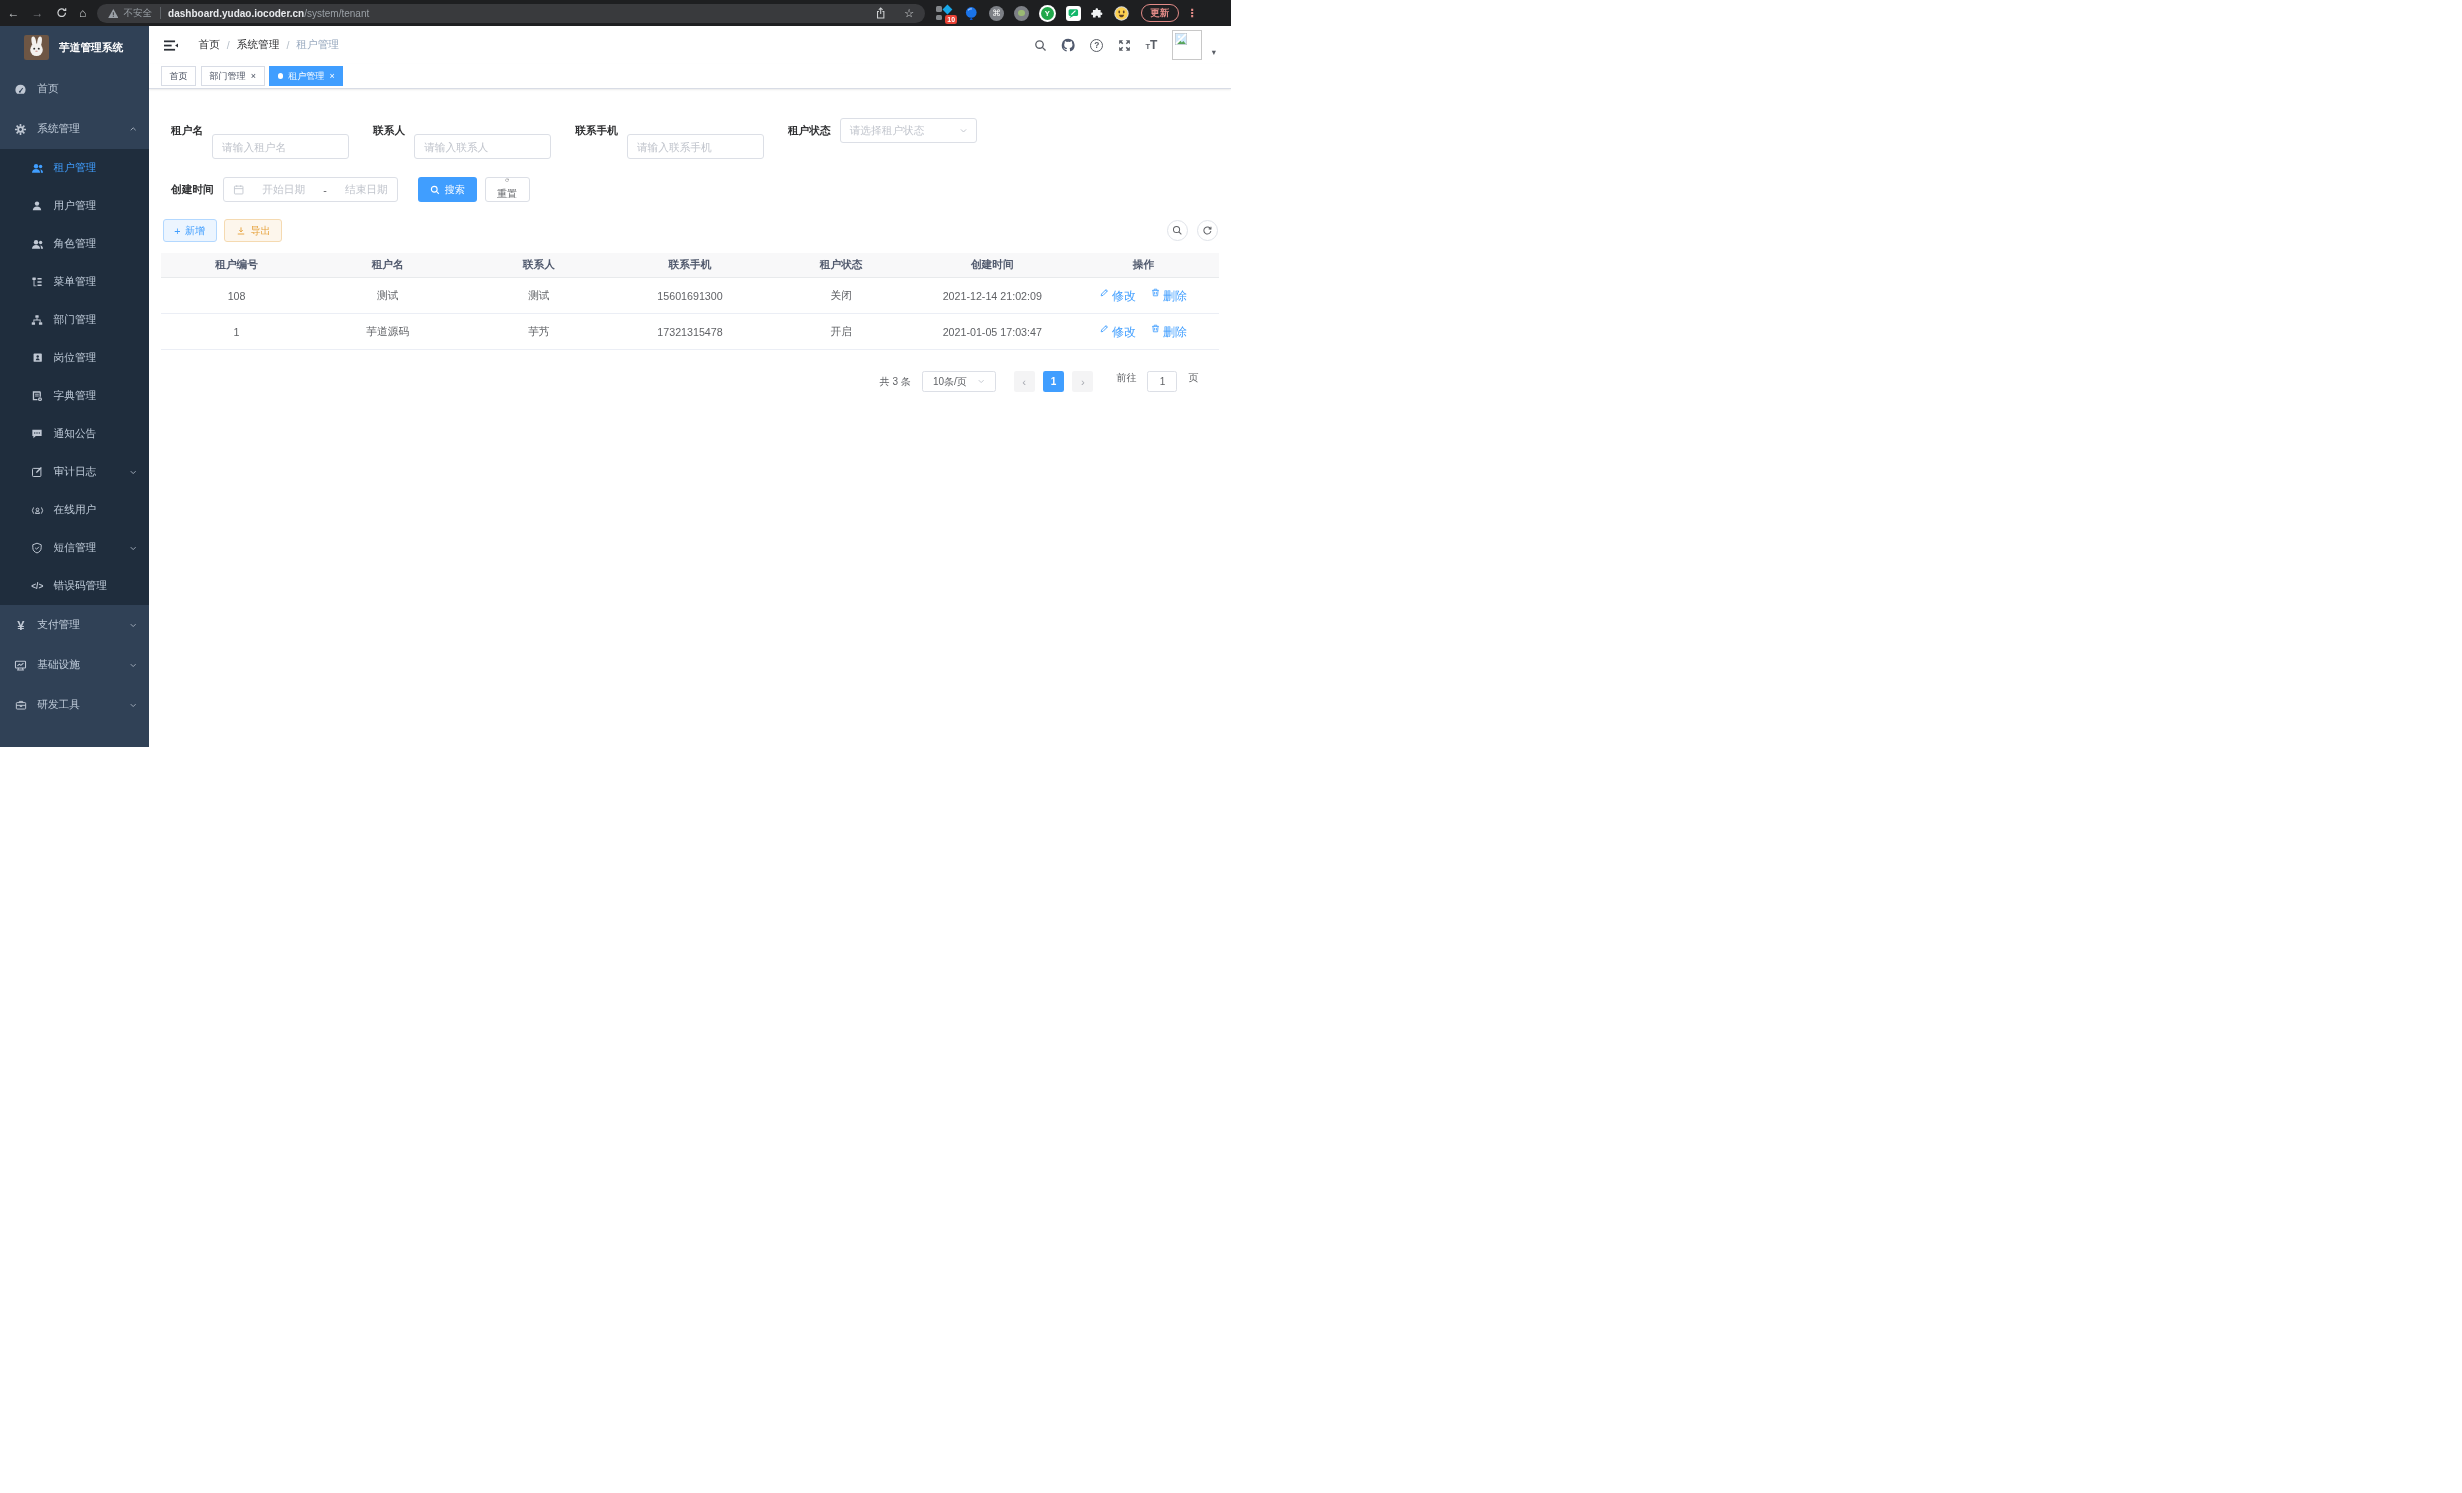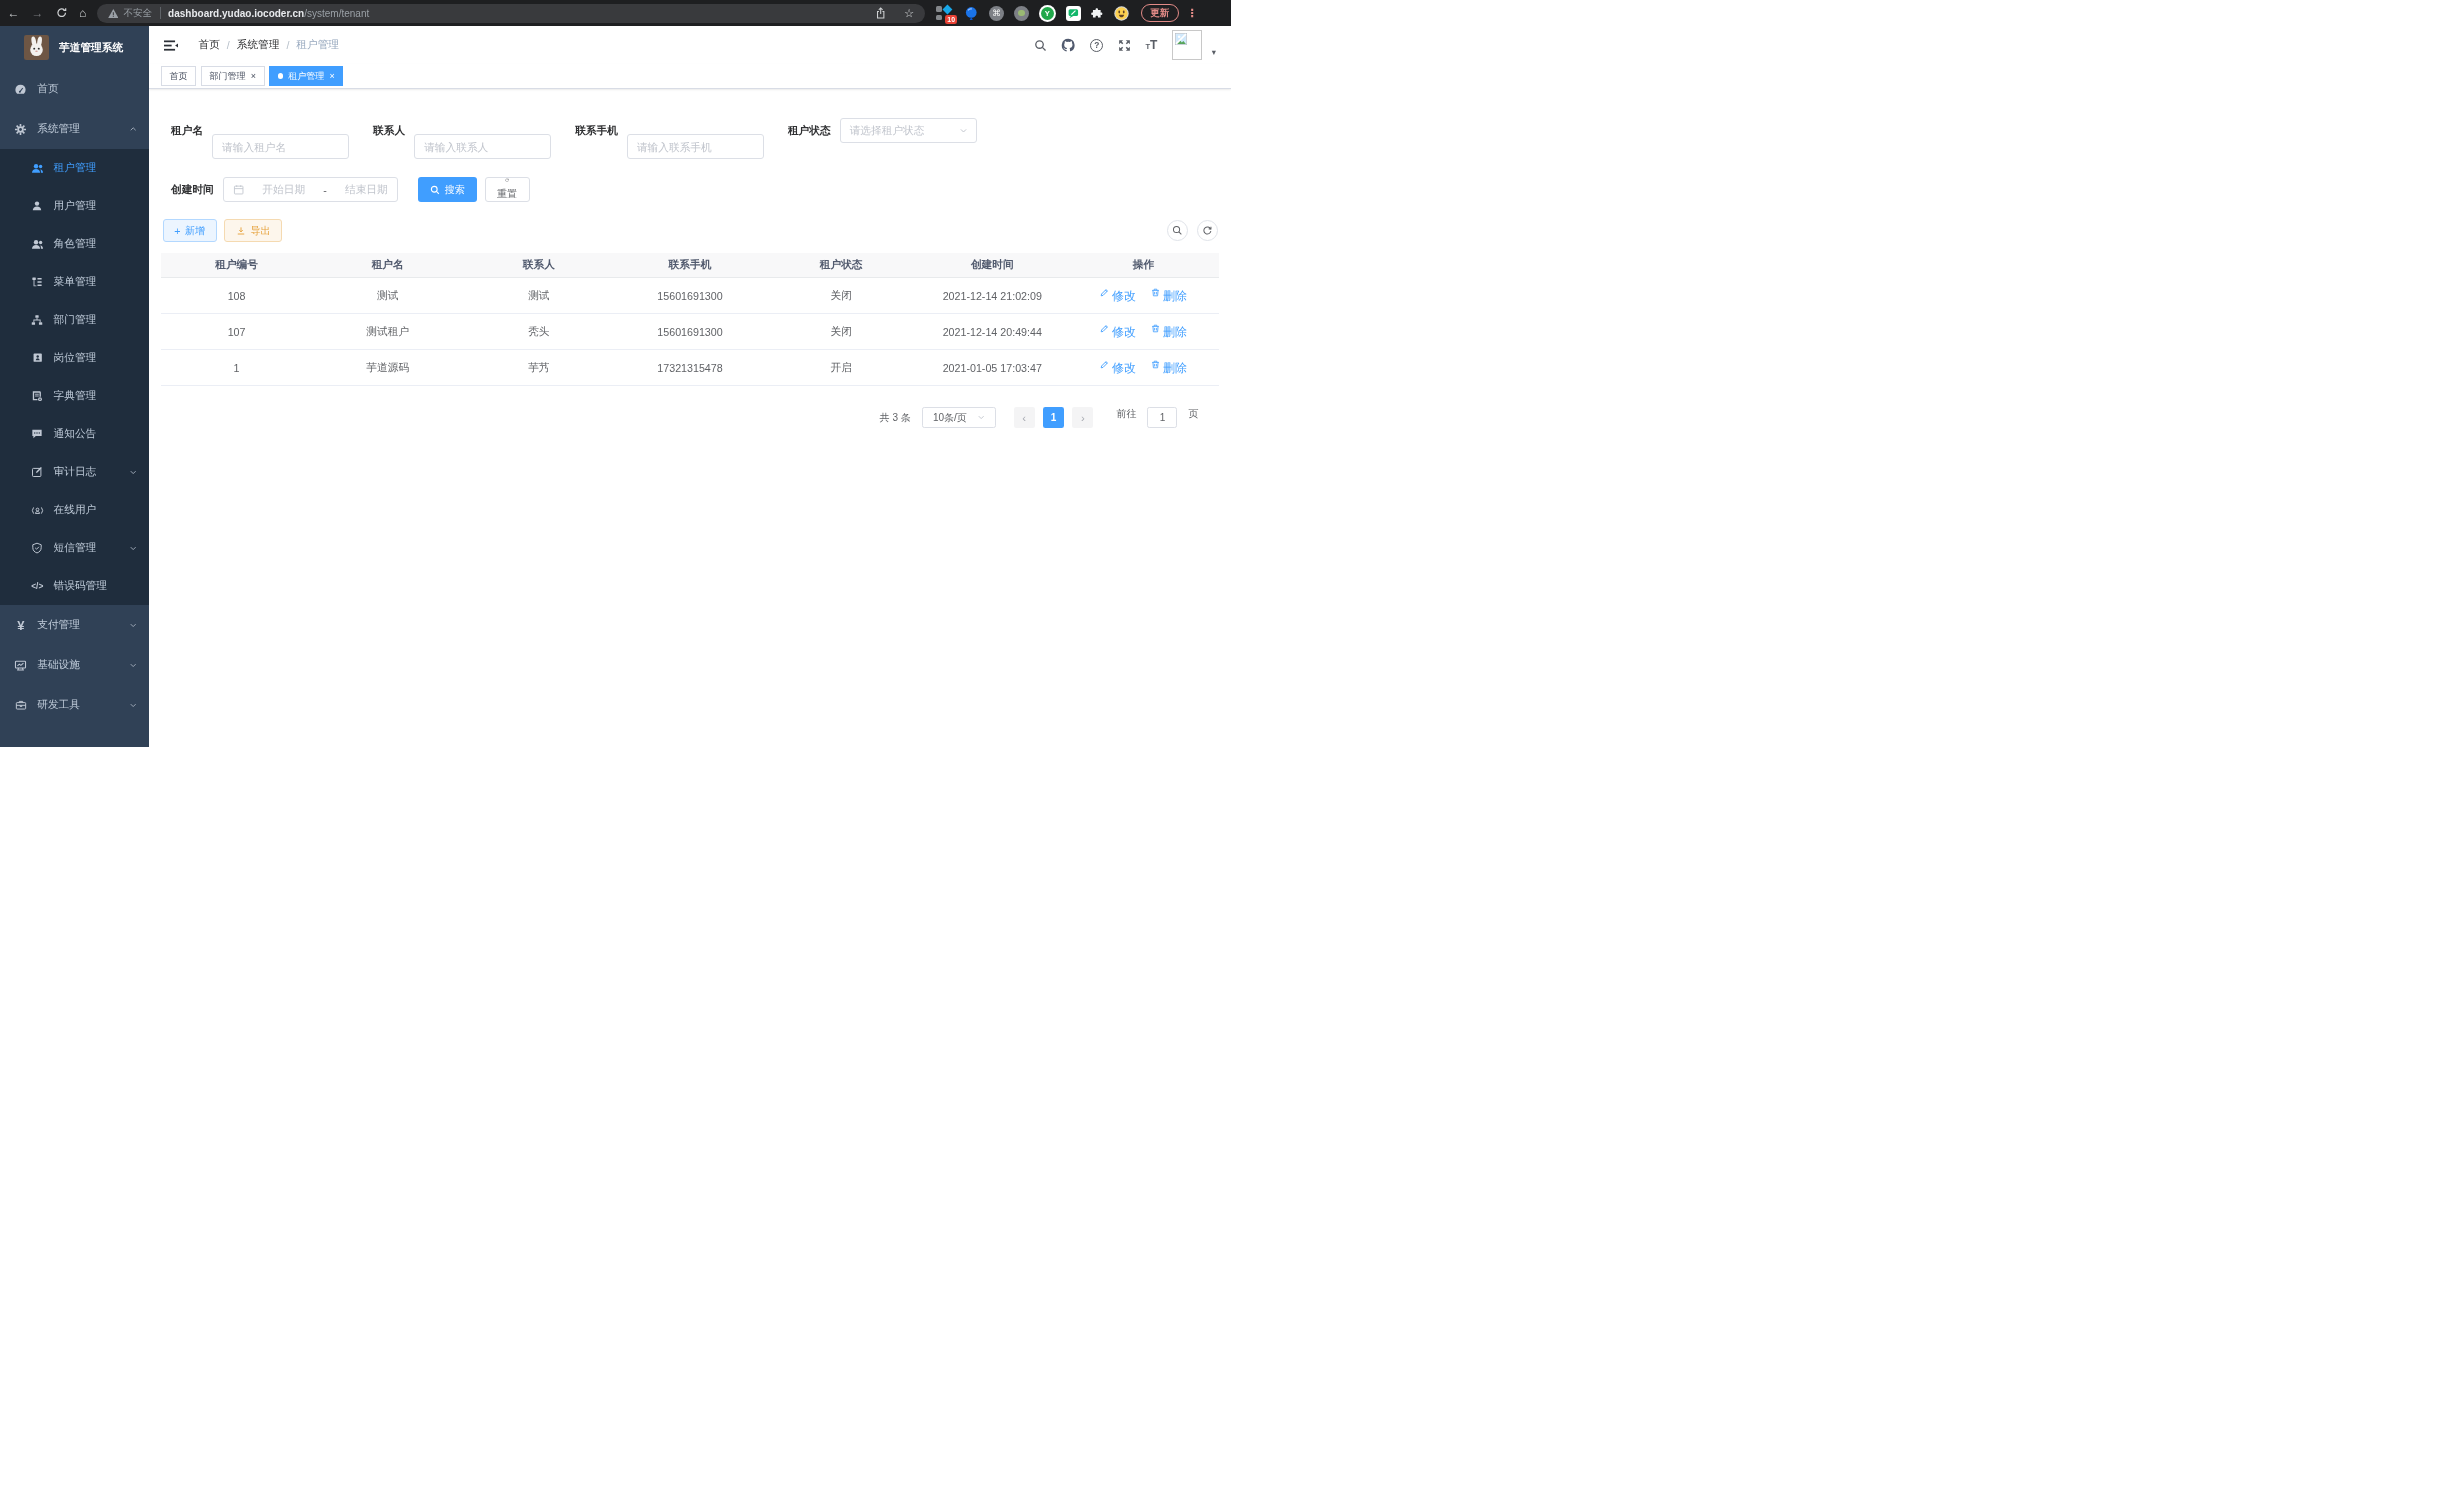--- a/index.html
+++ b/index.html
@@ -585,42 +585,20 @@
             </tr>
           </thead>
           <tbody>
             <tr>
               <td>108</td>
               <td>测试</td>
               <td>测试</td>
               <td>15601691300</td>
               <td>关闭</td>
               <td>2021-12-14 21:02:09</td>
-              <td>
-                <span class="oplink">
-                  <svg width="9" height="9" viewBox="0 0 12 12" fill="none" stroke="currentColor" stroke-width="1.2">
-                      <path d="M1.6 10.4l.5-2.4 5.9-5.9 1.9 1.9-5.9 5.9zM7.2 2.9l1.9 1.9"></path>
-                    </svg>
-                  <span>修改</span>
-                </span>
-                <span class="oplink">
-                  <svg width="9" height="9" viewBox="0 0 12 12" fill="none" stroke="currentColor" stroke-width="1.1">
-                      <path d="M1.5 3.2h9M4.2 3.2V1.6h3.6v1.6M2.6 3.2l.6 7.2h5.6l.6-7.2M4.8 5.2v3.4M7.2 5.2v3.4"></path>
-                    </svg>
-                  <span>删除</span>
-                </span>
-              </td>
-            </tr>
-            <tr>
-              <td>107</td>
-              <td>测试租户</td>
-              <td>秃头</td>
-              <td>15601691300</td>
-              <td>关闭</td>
-              <td>2021-12-14 20:49:44</td>
               <td>
                 <span class="oplink">
                   <svg width="9" height="9" viewBox="0 0 12 12" fill="none" stroke="currentColor" stroke-width="1.2">
                       <path d="M1.6 10.4l.5-2.4 5.9-5.9 1.9 1.9-5.9 5.9zM7.2 2.9l1.9 1.9"></path>
                     </svg>
                   <span>修改</span>
                 </span>
                 <span class="oplink">
                   <svg width="9" height="9" viewBox="0 0 12 12" fill="none" stroke="currentColor" stroke-width="1.1">
                       <path d="M1.5 3.2h9M4.2 3.2V1.6h3.6v1.6M2.6 3.2l.6 7.2h5.6l.6-7.2M4.8 5.2v3.4M7.2 5.2v3.4"></path>

